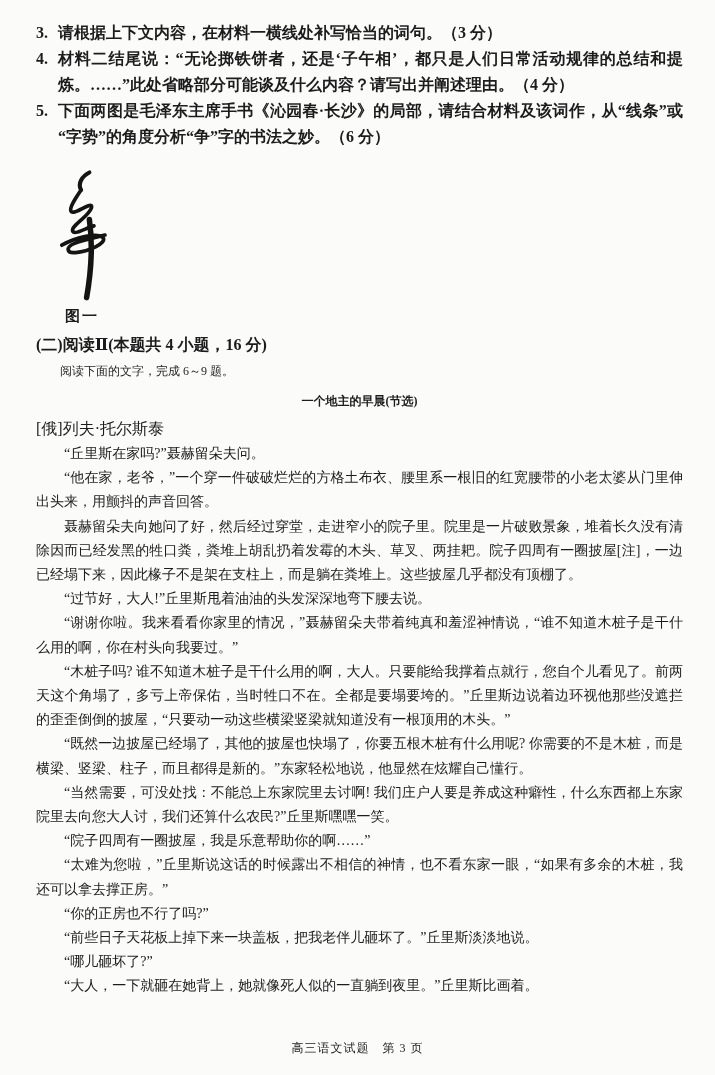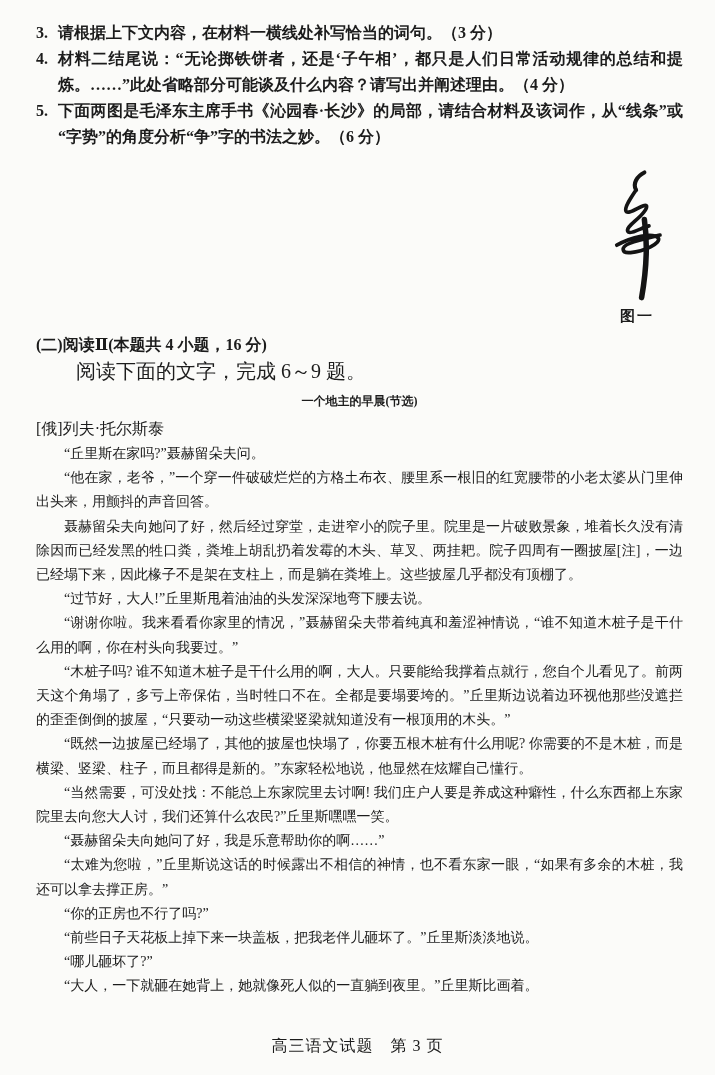--- a/index.html
+++ b/index.html
@@ -16,42 +16,42 @@
     width:715px;height:1075px;
     padding:20px 32px 0 36px;
   }
   
   .questions{font-size:16px;line-height:26px;}
   .q{display:flex;}
   .q-num{flex:0 0 22px;font-weight:600;}
   .q-text{flex:1;text-align:justify;font-weight:600;}
   
   .figures{
-    display:flex;justify-content:flex-end;align-items:flex-end;
+    display:flex;justify-content:space-between;align-items:flex-end;
     gap:113px;margin:8px 0 6px 0;height:168px;
   }
   .figure{display:flex;flex-direction:column;align-items:center;}
   .figure svg{display:block;}
   .fig-caption{font-size:15px;font-weight:700;margin-top:2px;letter-spacing:2px;}
   .stroke{fill:none;stroke:#141414;stroke-linecap:round;stroke-linejoin:round;}
   
   .section-heading{font-size:16px;line-height:26px;font-weight:700;}
-  .instruction{font-size:20px;line-height:26px;text-indent:2em;}
+  .instruction{font-size:12px;line-height:26px;text-indent:2em;}
   .passage-title{
     text-align:center;font-size:12px;font-weight:700;line-height:30px;margin-top:2px;
   }
   .passage-author{text-align:left;font-size:16px;line-height:26px;}
   .passage p{
     margin:0;font-size:14px;line-height:24.2px;
     text-indent:2em;text-align:justify;
   }
   
   .footer{
     position:absolute;left:0;right:0;bottom:18px;
-    text-align:center;font-size:16px;letter-spacing:1px;
+    text-align:center;font-size:12px;letter-spacing:1px;
   }
 </style>
 </head>
 <body>
 
 <div class="page">
 
   <div class="questions">
     <div class="q">
       <span class="q-num">3.</span>
@@ -89,21 +89,21 @@
 
   <div class="passage">
     <p>“丘里斯在家吗?”聂赫留朵夫问。</p>
     <p>“他在家，老爷，”一个穿一件破破烂烂的方格土布衣、腰里系一根旧的红宽腰带的小老太婆从门里伸出头来，用颤抖的声音回答。</p>
     <p>聂赫留朵夫向她问了好，然后经过穿堂，走进窄小的院子里。院里是一片破败景象，堆着长久没有清除因而已经发黑的牲口粪，粪堆上胡乱扔着发霉的木头、草叉、两挂耙。院子四周有一圈披屋[注]，一边已经塌下来，因此椽子不是架在支柱上，而是躺在粪堆上。这些披屋几乎都没有顶棚了。</p>
     <p>“过节好，大人!”丘里斯甩着油油的头发深深地弯下腰去说。</p>
     <p>“谢谢你啦。我来看看你家里的情况，”聂赫留朵夫带着纯真和羞涩神情说，“谁不知道木桩子是干什么用的啊，你在村头向我要过。”</p>
     <p>“木桩子吗? 谁不知道木桩子是干什么用的啊，大人。只要能给我撑着点就行，您自个儿看见了。前两天这个角塌了，多亏上帝保佑，当时牲口不在。全都是要塌要垮的。”丘里斯边说着边环视他那些没遮拦的歪歪倒倒的披屋，“只要动一动这些横梁竖梁就知道没有一根顶用的木头。”</p>
     <p>“既然一边披屋已经塌了，其他的披屋也快塌了，你要五根木桩有什么用呢? 你需要的不是木桩，而是横梁、竖梁、柱子，而且都得是新的。”东家轻松地说，他显然在炫耀自己懂行。</p>
     <p>“当然需要，可没处找：不能总上东家院里去讨啊! 我们庄户人要是养成这种癖性，什么东西都上东家院里去向您大人讨，我们还算什么农民?”丘里斯嘿嘿一笑。</p>
-    <p>“聂赫留朵夫向她问了好，我是乐意帮助你的啊……”</p>
+    <p>“院子四周有一圈披屋，我是乐意帮助你的啊……”</p>
     <p>“太难为您啦，”丘里斯说这话的时候露出不相信的神情，也不看东家一眼，“如果有多余的木桩，我还可以拿去撑正房。”</p>
     <p>“你的正房也不行了吗?”</p>
     <p>“前些日子天花板上掉下来一块盖板，把我老伴儿砸坏了。”丘里斯淡淡地说。</p>
     <p>“哪儿砸坏了?”</p>
     <p>“大人，一下就砸在她背上，她就像死人似的一直躺到夜里。”丘里斯比画着。</p>
   </div>
 
   <div class="footer">高三语文试题　第 3 页</div>
 </div>
 

